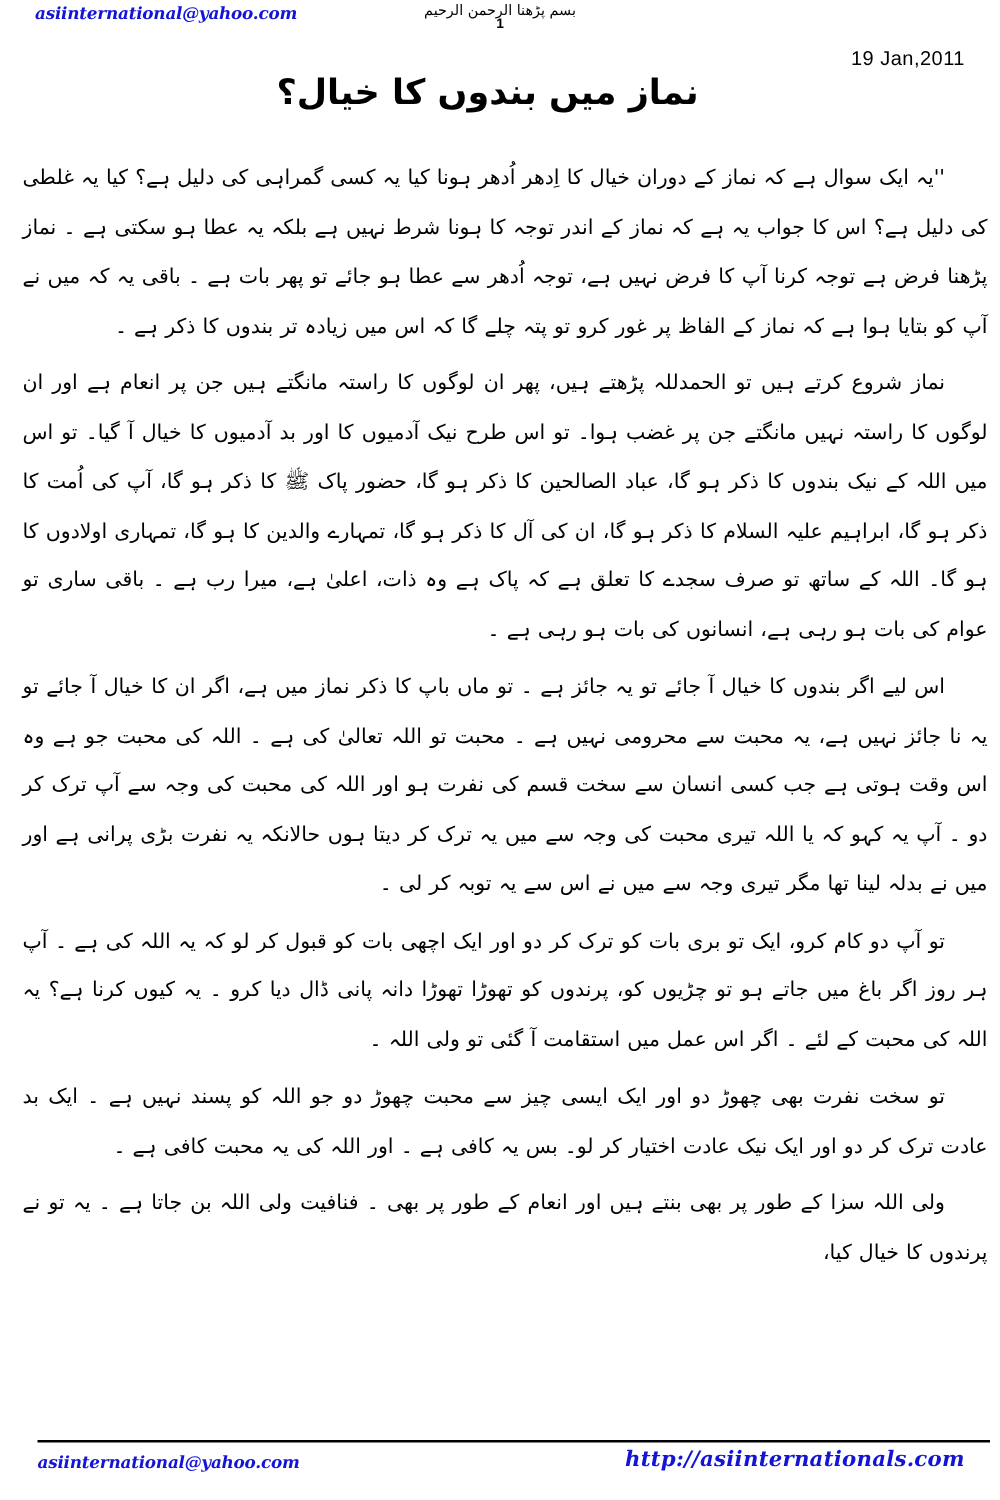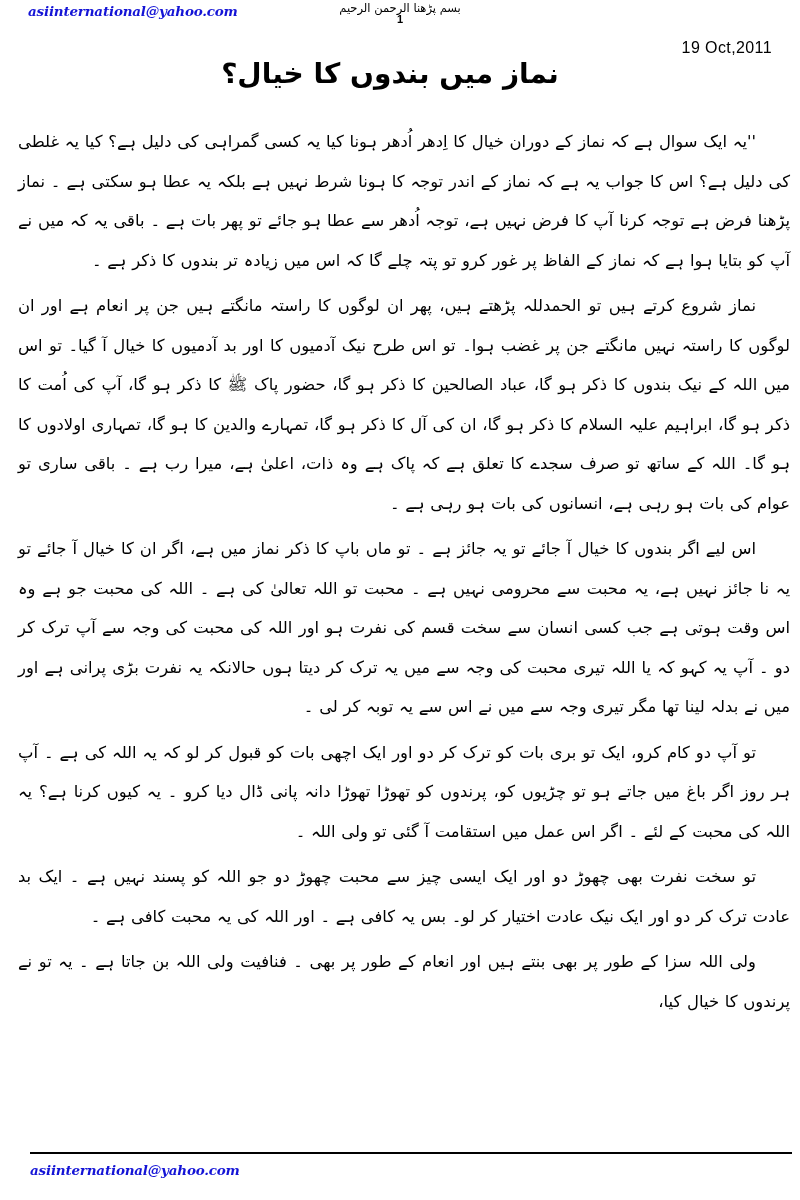--- a/index.html
+++ b/index.html
@@ -186,21 +186,21 @@
 
 <div class="page">
 
   <div class="header">
     <div class="header-email">asiinternational@yahoo.com</div>
 
     <div class="header-bismillah">بسم پڑھنا الرحمن الرحيم</div>
 
     <div class="header-pagenum">1</div>
 
-    <div class="header-date">19  Oct,2011</div>
+    <div class="header-date">19  Jan,2011</div>
 
     <h1 class="doc-title">نماز میں بندوں کا خیال؟</h1>
   </div>
 
   <div class="body-area">
     <p class="para gap-small">''یہ ایک سوال ہے کہ نماز کے دوران خیال کا اِدھر اُدھر ہونا کیا یہ کسی گمراہی کی دلیل ہے؟ کیا یہ غلطی کی دلیل ہے؟ اس کا جواب یہ ہے کہ نماز کے اندر توجہ کا ہونا شرط نہیں ہے بلکہ یہ عطا ہو سکتی ہے ۔ نماز پڑھنا فرض ہے توجہ کرنا آپ کا فرض نہیں ہے، توجہ اُدھر سے عطا ہو جائے تو پھر بات ہے ۔ باقی یہ کہ میں نے آپ کو بتایا ہوا ہے کہ نماز کے الفاظ پر غور کرو تو پتہ چلے گا کہ اس میں زیادہ تر بندوں کا ذکر ہے ۔</p>
 
     <p class="para gap-small">نماز شروع کرتے ہیں تو الحمدللہ پڑھتے ہیں، پھر ان لوگوں کا راستہ مانگتے ہیں جن پر انعام ہے اور ان لوگوں کا راستہ نہیں مانگتے جن پر غضب ہوا۔ تو اس طرح نیک آدمیوں کا اور بد آدمیوں کا خیال آ گیا۔ تو اس میں اللہ کے نیک بندوں کا ذکر ہو گا، عباد الصالحین کا ذکر ہو گا، حضور پاک ﷺ کا ذکر ہو گا، آپ کی اُمت کا ذکر ہو گا، ابراہیم علیہ السلام کا ذکر ہو گا، ان کی آل کا ذکر ہو گا، تمہارے والدین کا ہو گا، تمہاری اولادوں کا ہو گا۔ اللہ کے ساتھ تو صرف سجدے کا تعلق ہے کہ پاک ہے وہ ذات، اعلیٰ ہے، میرا رب ہے ۔ باقی ساری تو عوام کی بات ہو رہی ہے، انسانوں کی بات ہو رہی ہے ۔</p>
 
     <p class="para gap-small">اس لیے اگر بندوں کا خیال آ جائے تو یہ جائز ہے ۔ تو ماں باپ کا ذکر نماز میں ہے، اگر ان کا خیال آ جائے تو یہ نا جائز نہیں ہے، یہ محبت سے محرومی نہیں ہے ۔ محبت تو اللہ تعالیٰ کی ہے ۔ اللہ کی محبت جو ہے وہ اس وقت ہوتی ہے جب کسی انسان سے سخت قسم کی نفرت ہو اور اللہ کی محبت کی وجہ سے آپ ترک کر دو ۔ آپ یہ کہو کہ یا اللہ تیری محبت کی وجہ سے میں یہ ترک کر دیتا ہوں حالانکہ یہ نفرت بڑی پرانی ہے اور میں نے بدلہ لینا تھا مگر تیری وجہ سے میں نے اس سے یہ توبہ کر لی ۔</p>
@@ -210,15 +210,16 @@
     <p class="para gap-small">تو سخت نفرت بھی چھوڑ دو اور ایک ایسی چیز سے محبت چھوڑ دو جو اللہ کو پسند نہیں ہے ۔ ایک بد عادت ترک کر دو اور ایک نیک عادت اختیار کر لو۔ بس یہ کافی ہے ۔ اور اللہ کی یہ محبت کافی ہے ۔</p>
 
     <p class="para">ولی اللہ سزا کے طور پر بھی بنتے ہیں اور انعام کے طور پر بھی ۔ فنافیت ولی اللہ بن جاتا ہے ۔ یہ تو نے پرندوں کا خیال کیا،</p>
   </div>
 
   <div class="footer">
     <div class="footer-rule"></div>
 
     <div class="footer-email">asiinternational@yahoo.com</div>
 
+    <div class="footer-url">http://asiinternationals.com</div>
   </div>
 
 </div>
 
 </body></html>

